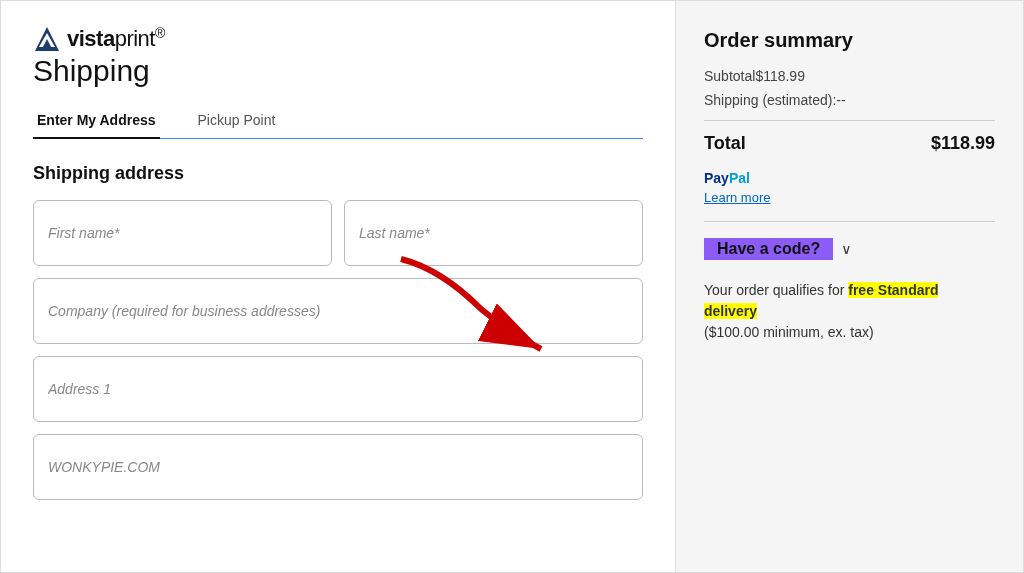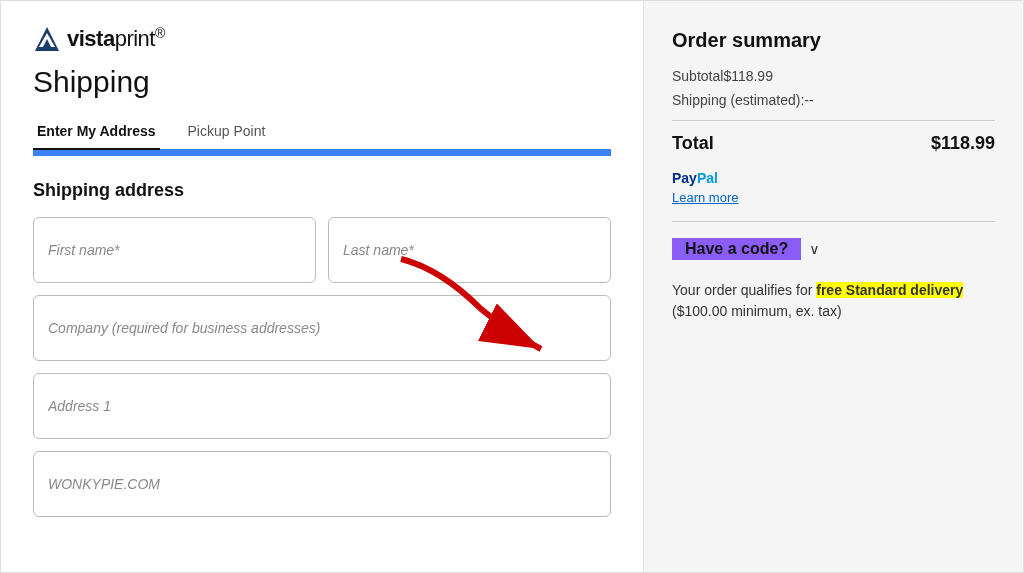--- a/index.html
+++ b/index.html
@@ -24,21 +24,21 @@
     .left-panel {
       flex: 1;
       padding: 24px 32px 24px 32px;
       background: #fff;
     }
 
     .logo-area {
       display: flex;
       align-items: center;
       gap: 6px;
-      margin-bottom: 12px;
+      margin-bottom: 1px;
     }
 
     .logo-triangle {
       width: 28px;
       height: 28px;
     }
 
     .logo-text {
       font-size: 22px;
       font-weight: 300;
@@ -51,22 +51,22 @@
 
     .page-title {
       font-size: 30px;
       font-weight: 300;
       color: #111;
       margin-bottom: 16px;
     }
 
     .tabs {
       display: flex;
-      gap: 0;
-      border-bottom: 7px solid #3b82f6;
+      gap: 10px;
+      border-bottom: 1px solid #3b82f6;
       margin-bottom: 24px;
     }
 
     .tab {
       padding: 8px 4px 10px 4px;
       font-size: 14px;
       color: #555;
       cursor: pointer;
       margin-right: 24px;
       position: relative;
@@ -118,21 +118,21 @@
       width: 100%;
     }
 
     .form-field::placeholder {
       color: #888;
       font-style: italic;
     }
 
     
     .right-panel {
-      width: 380px;
+      width: 348px;
       background: #f5f5f5;
       padding: 28px 28px 24px 28px;
       border-left: 1px solid #e0e0e0;
     }
 
     .order-summary-title {
       font-size: 20px;
       font-weight: 600;
       color: #111;
       margin-bottom: 16px;

